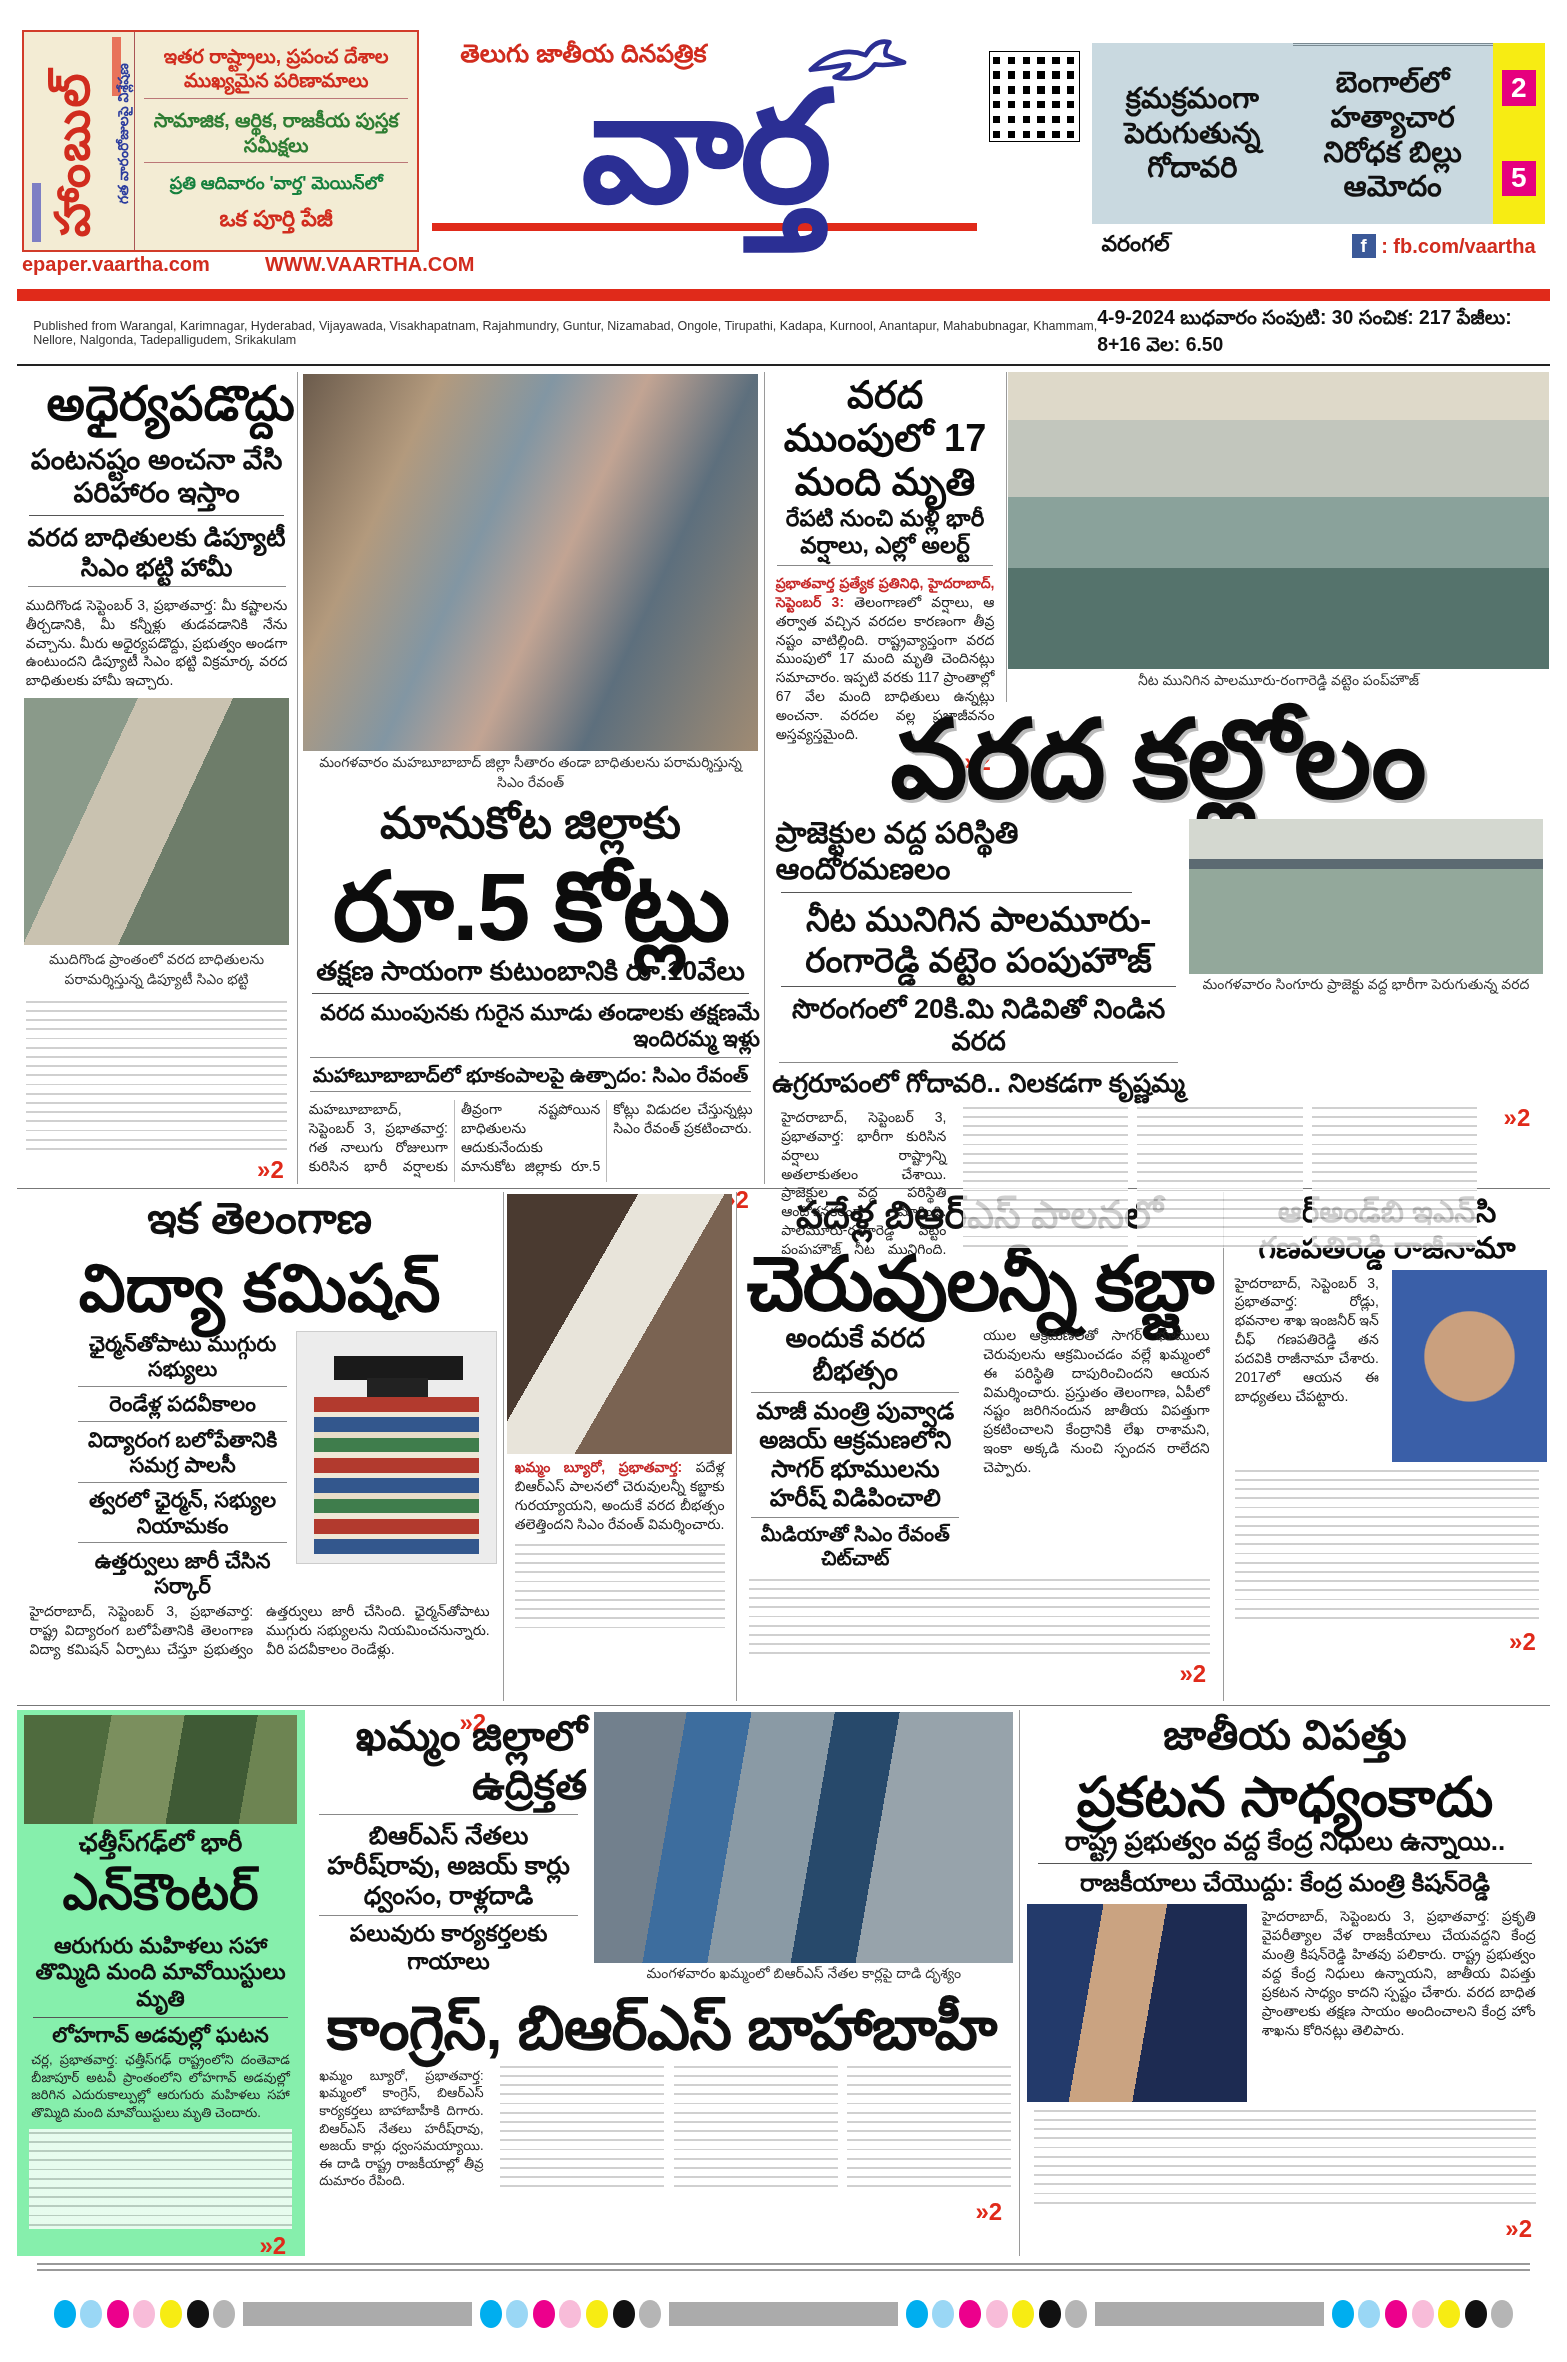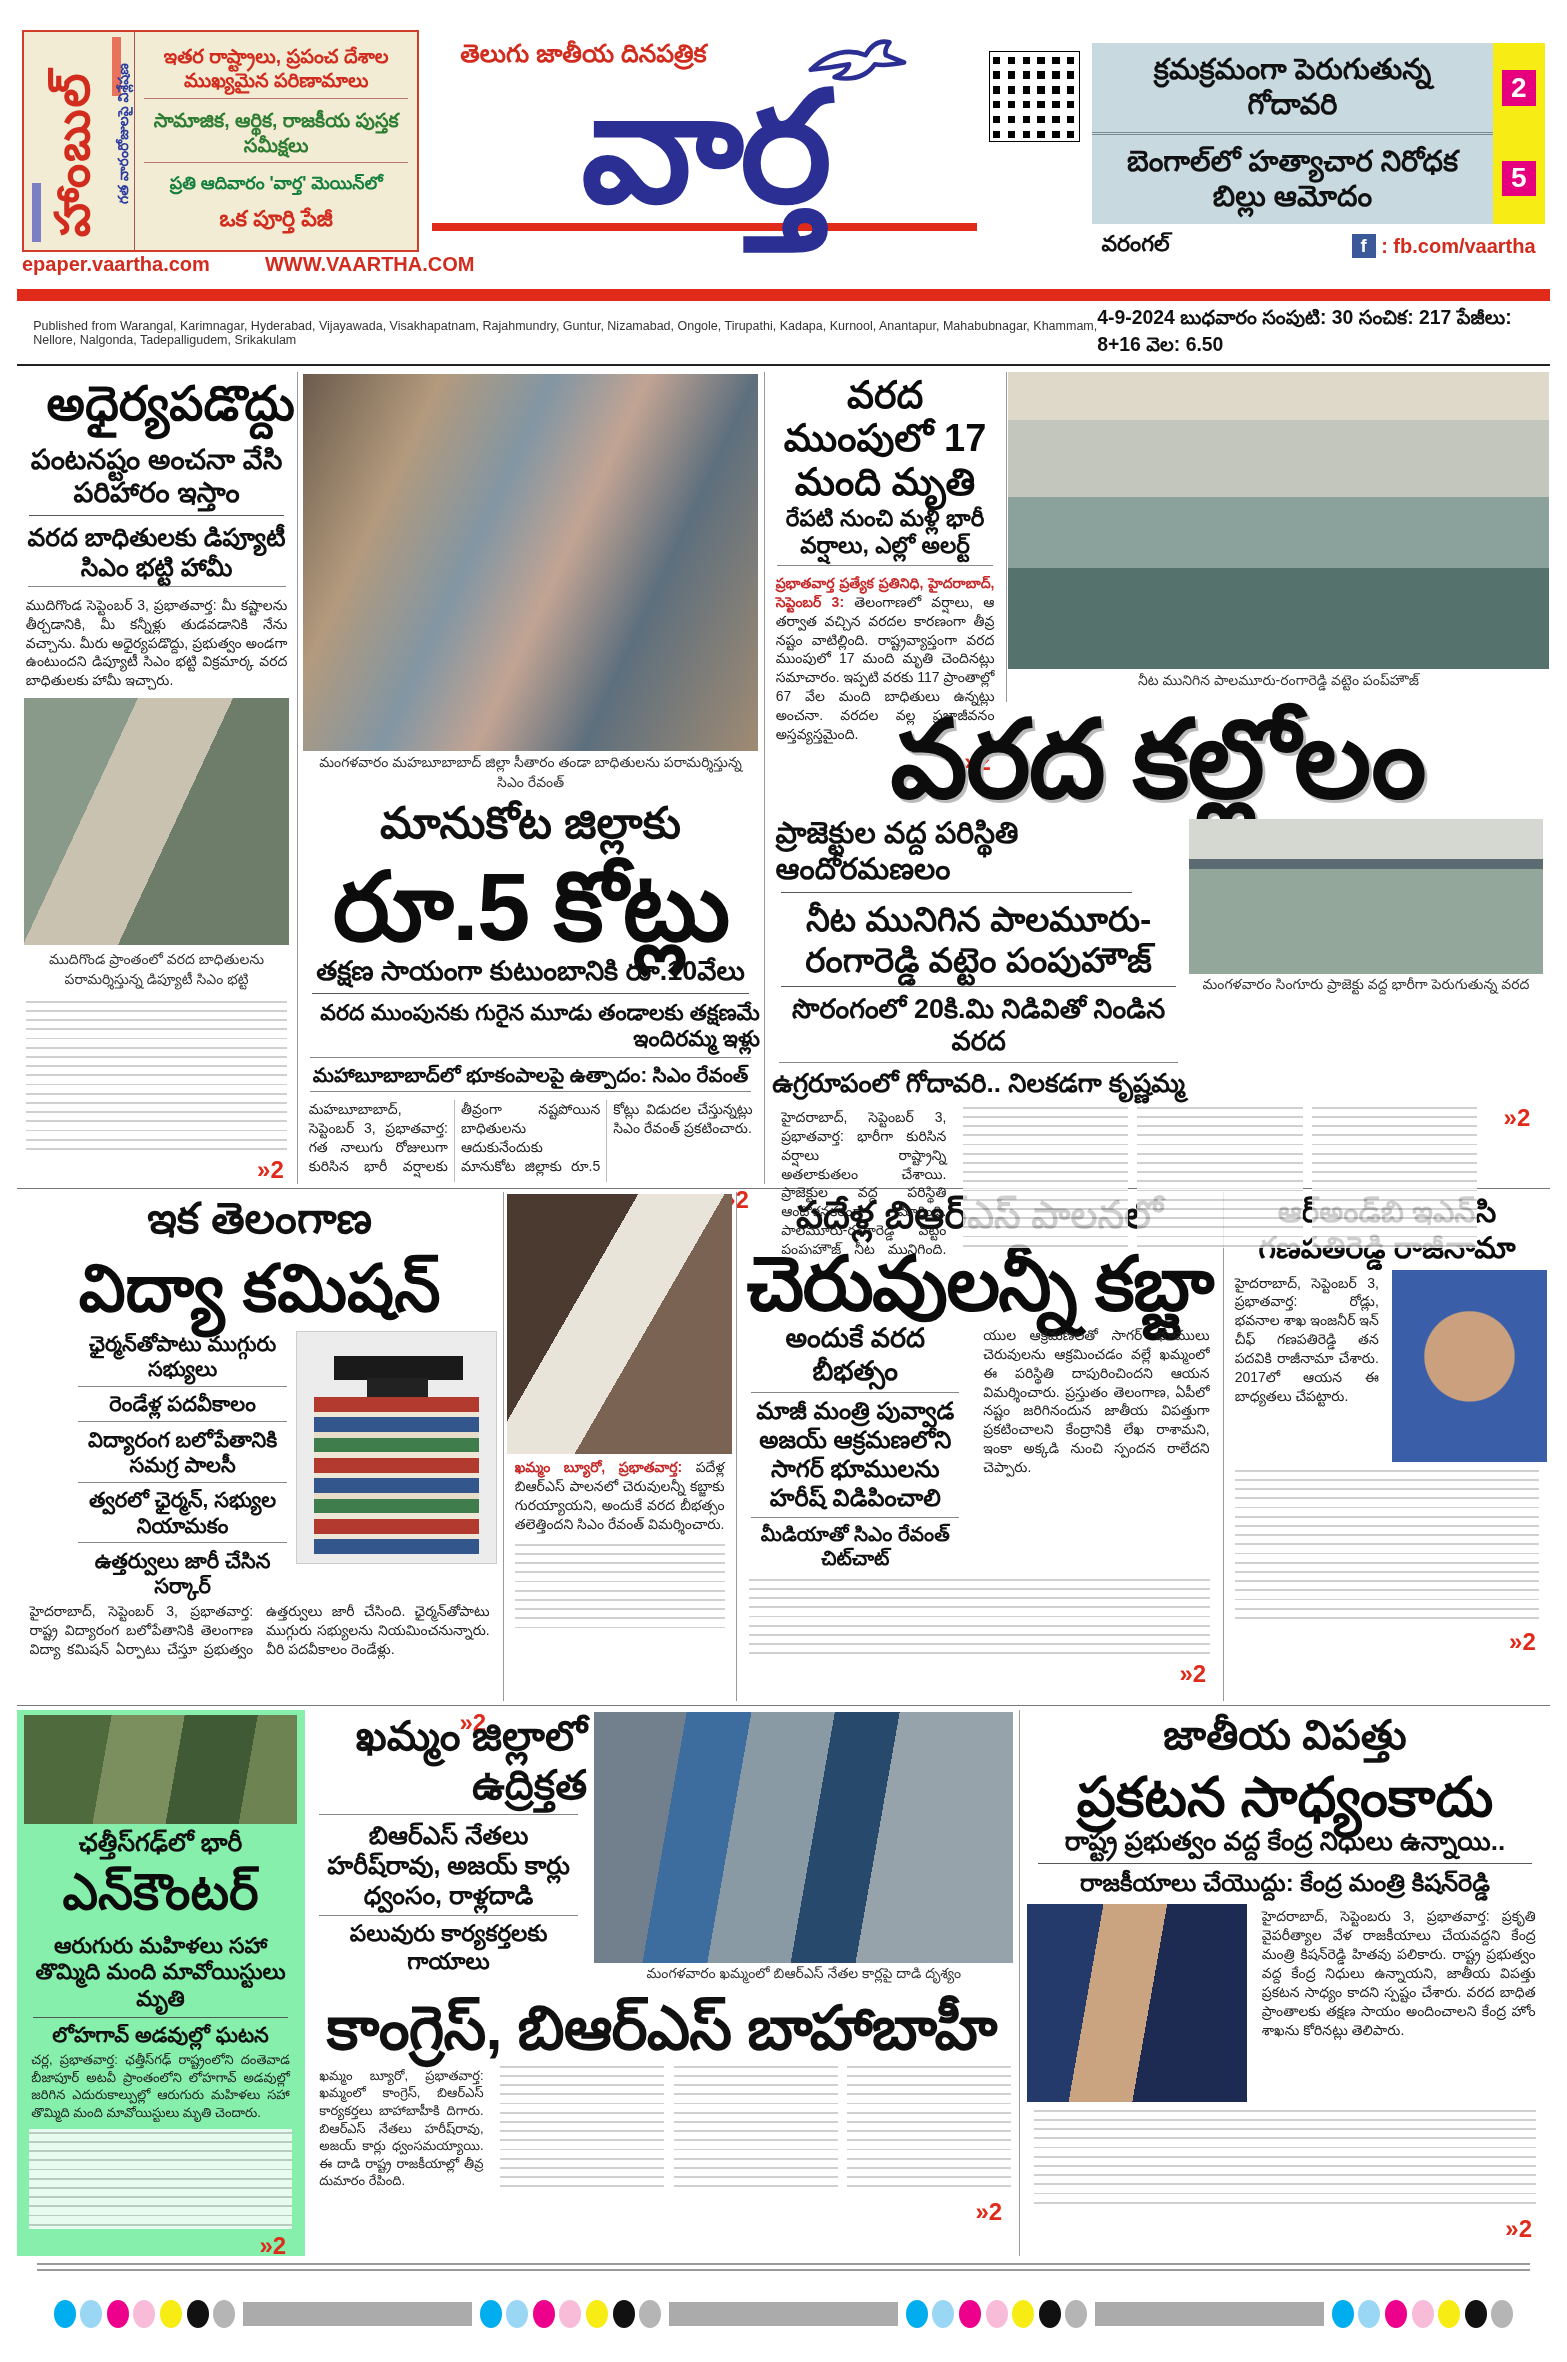--- a/index.html
+++ b/index.html
@@ -25,21 +25,21 @@
   .tagline { color:#d12c1e; font-weight:bold; font-size:25px; text-align:left; padding-left:28px; }
   .logo-text { font-size:155px; line-height:0.95; font-weight:bold; color:#2b2f94; letter-spacing:-3.7px; }
   .logo-underline { height:8.3px; background:#e02a1a; margin-top:1.8px; }
   .dove { position:absolute; top:5.5px; right:65px; }
   .qr { width:89px; height:89px; margin-top:22px; background:
         repeating-linear-gradient(0deg,#000 0 7.4px,#fff 7.4px 14.8px),
         repeating-linear-gradient(90deg,#000 0 7.4px,#fff 7.4px 14.8px);
         background-blend-mode:screen; border:3.7px solid #fff; outline:1.8px solid #000; }
   .promo-col { flex:1; padding-top:13px; }
   .promo-box { display:flex; height:181px; }
-  .promo-body { flex:1; background:#c9d9e0; display:flex; flex-direction:column; }
+  .promo-body { flex:1; background:#c9d9e0; display:flex; flex-direction:row; }
   .promo-item { flex:1; display:flex; align-items:center; justify-content:center; text-align:center; font-weight:bold; font-size:29px; line-height:1.2; padding:3.7px 13px; }
   .promo-item + .promo-item { border-top:3.7px double #7a8a92; }
   .promo-strip { width:52px; background:#f7ec13; display:flex; flex-direction:column; justify-content:space-around; align-items:center; }
   .pagenum { background:#e6007e; color:#fff; font-weight:bold; font-size:28px; padding:1.8px 9.2px; }
   .promo-foot { display:flex; justify-content:space-between; align-items:center; padding:7.4px 9.2px 0; }
   .edition { font-weight:bold; font-size:22px; }
   .fbline { display:flex; align-items:center; gap:5.5px; color:#d12c1e; font-weight:bold; font-size:20px; }
   .fbicon { width:24px; height:24px; background:#3b5998; color:#fff; font-weight:bold; text-align:center; line-height:24px; font-size:18.5px; display:inline-block; }
 
   

